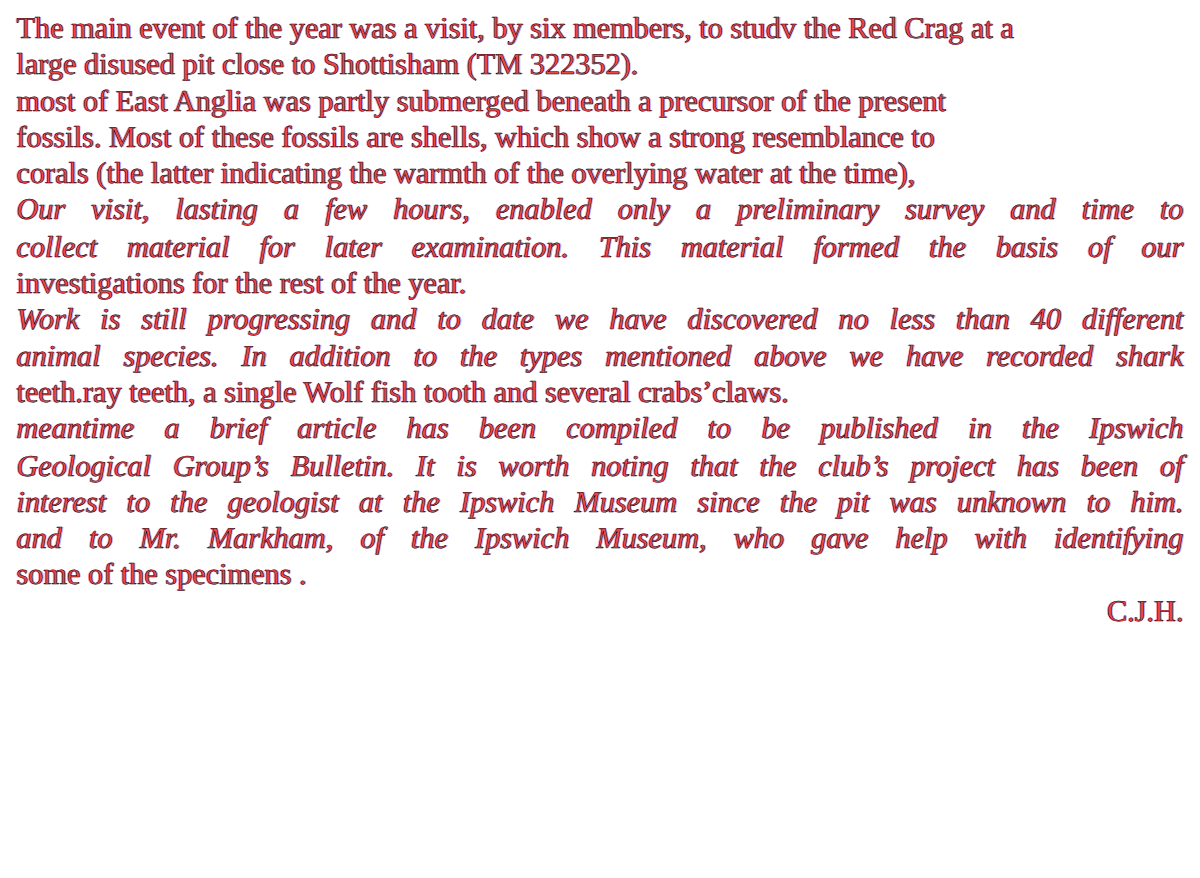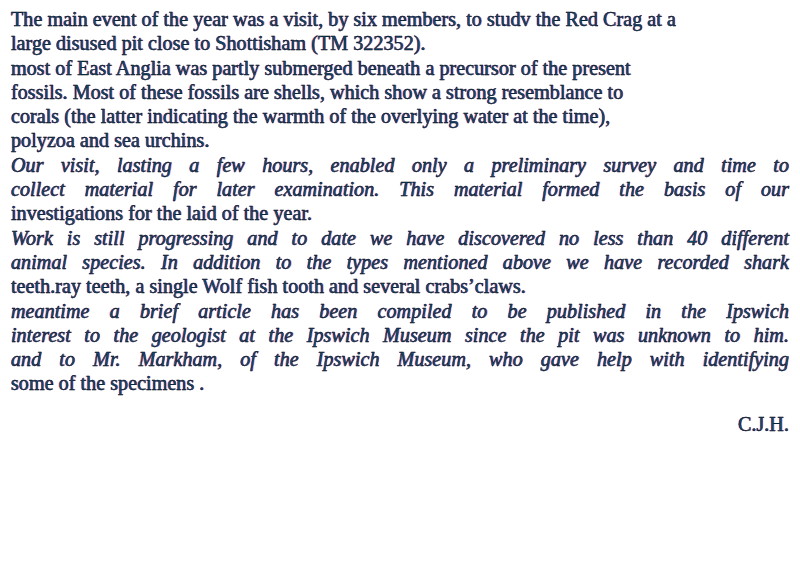--- a/index.html
+++ b/index.html
@@ -11,55 +11,54 @@
     position: relative;
     width: 800px;
     height: 585px;
     background: #ffffff;
     overflow: hidden;
     box-sizing: border-box;
     padding: 7px 11px 0 11px;
     font-family: "Liberation Serif", "DejaVu Serif", serif;
     font-size: 20.2px;
     line-height: 24.3px;
-    color: #0c4a6e;
+    color: #ef4444;
     
     text-shadow: -0.8px 0 0 rgba(255,0,0,0.45), 0.9px 0 0 rgba(0,0,255,0.35);
     -webkit-text-stroke: 0.3px #000;
   }
   .line {
     white-space: nowrap;
     text-align: left;
   }
   .line.j {
     white-space: normal;
     text-align: justify;
     text-align-last: justify;
     font-style: italic;
   }
   .line.sig {
     text-align: right;
     white-space: nowrap;
-    margin-top: 16px;
   }
 </style>
 </head>
 <body>
 
 <div class="page">
   <div class="line">The main event of the year was a visit, by six members, to studv the Red Crag at a</div>
   <div class="line">large disused pit close to Shottisham (TM 322352).</div>
   <div class="line">most of East Anglia was partly submerged beneath a precursor of the present</div>
   <div class="line">fossils. Most of these fossils are shells, which show a strong resemblance to</div>
   <div class="line">corals (the latter indicating the warmth of the overlying water at the time),</div>
-  <div class="line">polyzoa and sea urchins.</div>
   <div class="line j">Our visit, lasting a few hours, enabled only a preliminary survey and time to</div>
   <div class="line j">collect material for later examination. This material formed the basis of our</div>
-  <div class="line">investigations for the laid of the year.</div>
+  <div class="line">investigations for the rest of the year.</div>
   <div class="line j">Work is still progressing and to date we have discovered no less than 40 different</div>
   <div class="line j">animal species. In addition to the types mentioned above we have recorded shark</div>
   <div class="line">teeth.ray teeth, a single Wolf fish tooth and several crabs’claws.</div>
   <div class="line j">meantime a brief article has been compiled to be published in the Ipswich</div>
+  <div class="line j">Geological Group’s Bulletin. It is worth noting that the club’s project has been of</div>
   <div class="line j">interest to the geologist at the Ipswich Museum since the pit was unknown to him.</div>
   <div class="line j">and to Mr. Markham, of the Ipswich Museum, who gave help with identifying</div>
   <div class="line">some of the specimens .</div>
   <div class="line sig">C.J.H.</div>
 </div>
 
 </body></html>

